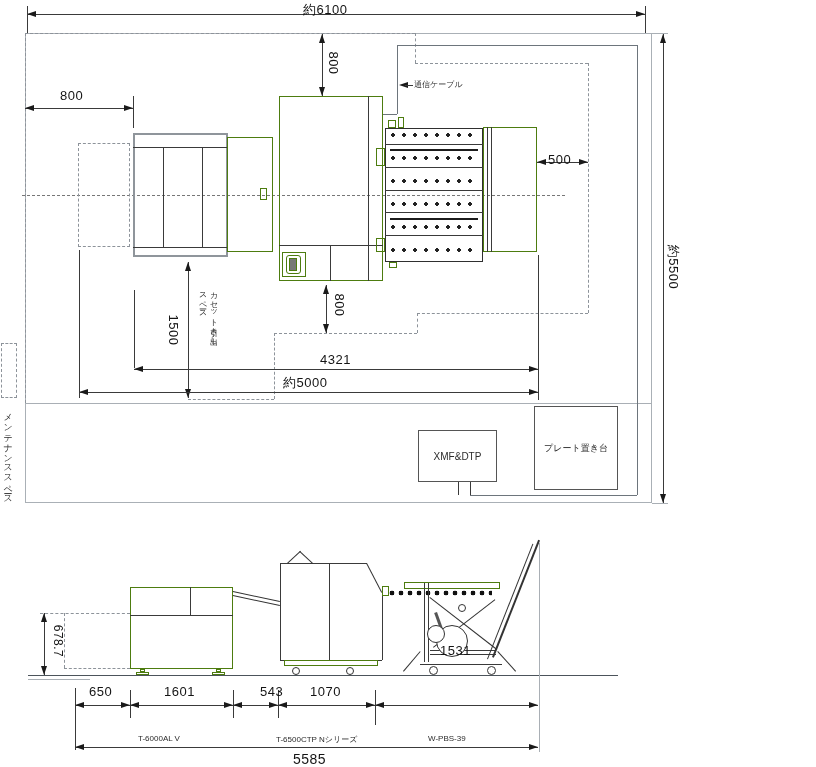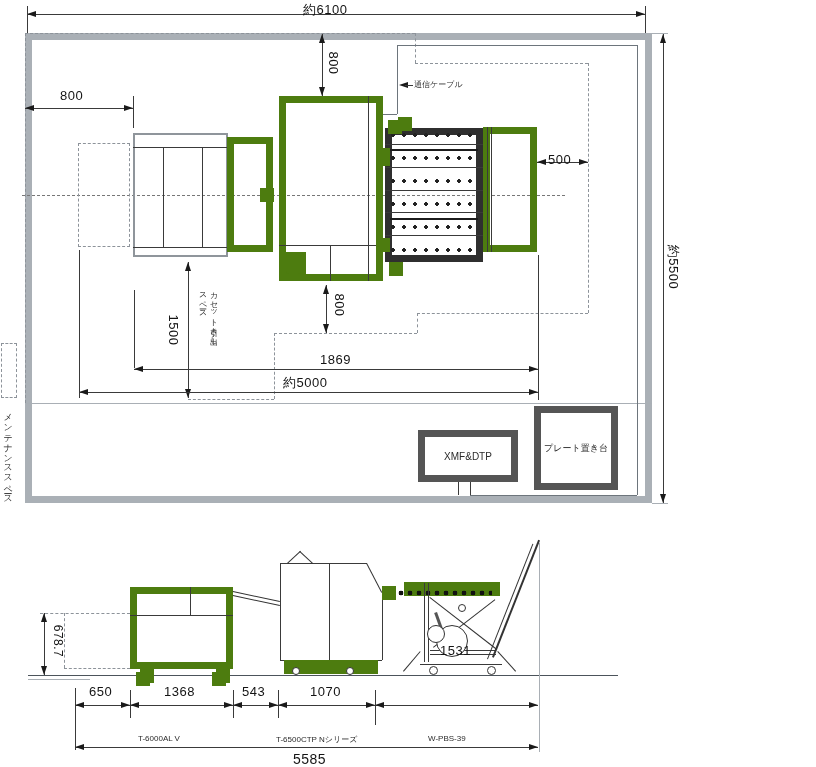--- a/index.html
+++ b/index.html
@@ -7,21 +7,21 @@
         font-family:"Liberation Sans",sans-serif;}
   
   .hl{position:absolute;height:1px;background:#3a3a3a;}
   .vl{position:absolute;width:1px;background:#3a3a3a;}
   .g{background:#a9afb5;}
   .m{background:#6d757c;}
   .dh{position:absolute;height:0;border-top:1px dashed #8d939a;}
   .dv{position:absolute;width:0;border-left:1px dashed #8d939a;}
   .cl{position:absolute;height:0;border-top:1px dashed #777;}
   
-  .box{position:absolute;border:7px solid #4d7c0f;background:transparent;box-sizing:border-box;}
+  .box{position:absolute;border:1px solid #4d7c0f;background:transparent;box-sizing:border-box;}
   .gbox{border:2px solid #8f959b;}
   .dbox{position:absolute;border:1px dashed #8d939a;background:transparent;box-sizing:border-box;}
   .circ{position:absolute;border:1px solid #333;border-radius:50%;box-sizing:border-box;background:#fff;}
   .fill{background:#444;}
   
   .dg{position:absolute;height:0;border-top:1px solid #333;transform-origin:0 0;}
   .dg2{position:absolute;height:0;border-top:2px solid #333;transform-origin:0 0;}
   .dgt{position:absolute;height:3px;background:#555;transform-origin:0 0;}
   
   .ar{position:absolute;width:0;height:0;border-style:solid;border-color:transparent;}
@@ -172,21 +172,21 @@
       <i class="ar aU" style="left:185px;top:262px"></i>
       <i class="ar aD" style="left:185px;top:389px"></i>
       <span class="t vt" style="left:173px;top:330px">1500</span>
     </div>
 
     <div>
       <i class="hl" style="left:134px;top:369px;width:404px"></i>
       <i class="ar aL" style="left:134px;top:366px"></i>
       <i class="ar aR" style="left:529px;top:366px"></i>
       <i class="vl" style="left:134px;top:290px;height:78px"></i>
-      <span class="t" style="left:320px;top:352px">1869</span>
+      <span class="t" style="left:320px;top:352px">4321</span>
     </div>
 
     <div>
       <i class="hl" style="left:79px;top:392px;width:459px"></i>
       <i class="ar aL" style="left:79px;top:389px"></i>
       <i class="ar aR" style="left:529px;top:389px"></i>
       <i class="vl" style="left:79px;top:250px;height:148px"></i>
       <i class="vl" style="left:538px;top:255px;height:145px"></i>
       <span class="t" style="left:283px;top:374px">約5000</span>
     </div>
@@ -201,21 +201,21 @@
     </div>
 
     <div class="jv" style="left:197px;top:286px;height:76px">
       <span style="display:block">カセット引き出し</span>
       <span style="display:block">スペース</span>
     </div>
 
     <div class="dbox" style="left:1px;top:343px;width:16px;height:55px"></div>
     <div class="jv" style="left:2px;top:407px;height:118px;font-size:9px">メンテナンススペース</div>
 
-    <div class="box cen" style="left:418px;top:430px;width:100px;height:52px;border-color:#555">
+    <div class="box cen" style="left:418px;top:430px;width:79px;height:52px;border-color:#555">
       <span class="t10">XMF&amp;DTP</span>
     </div>
     <div class="box cen" style="left:534px;top:406px;width:84px;height:84px;border-color:#555">
       <span class="t9">プレート置き台</span>
     </div>
   </div>
 
   <div>
 
     <i class="hl m" style="left:28px;top:675px;width:590px;background:#4c545b"></i>
@@ -292,22 +292,22 @@
       <i class="ar aR" style="left:121px;top:702px"></i>
         <i class="ar aL" style="left:130px;top:702px"></i>
       <i class="ar aR" style="left:224px;top:702px"></i>
         <i class="ar aL" style="left:233px;top:702px"></i>
       <i class="ar aR" style="left:269px;top:702px"></i>
         <i class="ar aL" style="left:278px;top:702px"></i>
       <i class="ar aR" style="left:366px;top:702px"></i>
         <i class="ar aL" style="left:375px;top:702px"></i>
       <i class="ar aR" style="left:529px;top:702px"></i>
       <span class="t" style="left:89px;top:684px">650</span>
-      <span class="t" style="left:164px;top:684px">1368</span>
-      <span class="t" style="left:242px;top:684px">543</span>
+      <span class="t" style="left:164px;top:684px">1601</span>
+      <span class="t" style="left:260px;top:684px">543</span>
       <span class="t" style="left:310px;top:684px">1070</span>
       <span class="t" style="left:440px;top:643px">1531</span>
     </div>
 
     <div>
       <span class="t t8" style="left:138px;top:734px">T-6000AL V</span>
       <span class="t t8" style="left:276px;top:734px">T-6500CTP Nシリーズ</span>
       <span class="t t8" style="left:428px;top:734px">W-PBS-39</span>
     </div>
 

